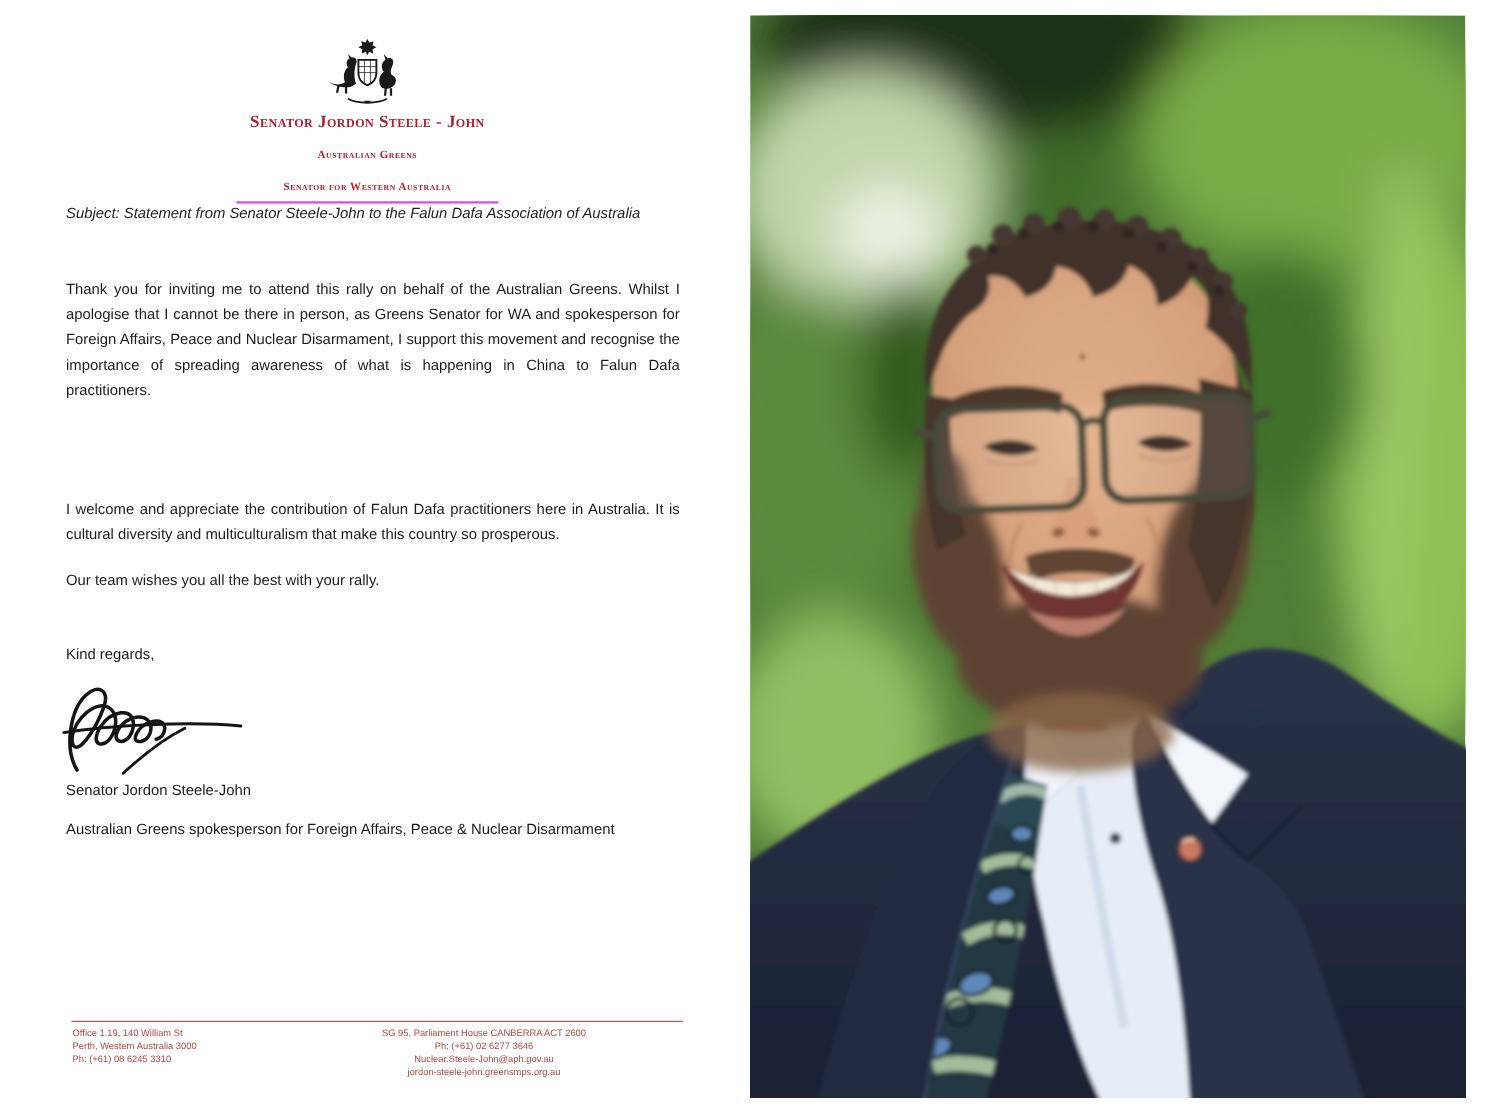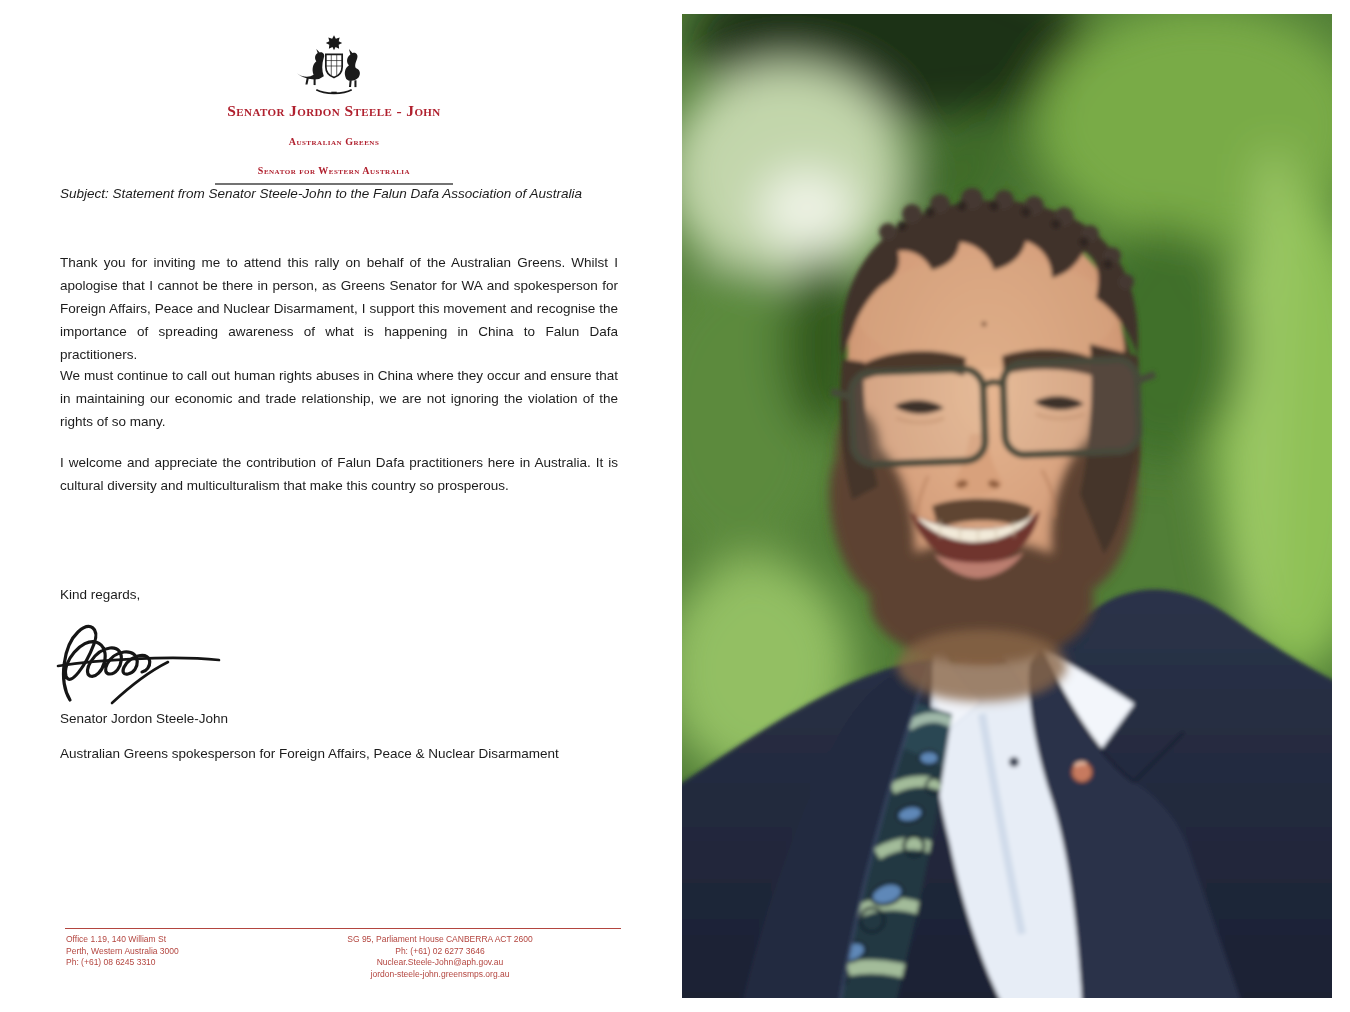--- a/index.html
+++ b/index.html
@@ -1,20 +1,20 @@
 <!DOCTYPE html>
 <html><head>
 <meta charset="utf-8">
 <style>
   html,body{margin:0;padding:0;background:#ffffff;}
   #canvas{position:relative;width:1350px;height:1012px;background:#ffffff;overflow:hidden;
           font-family:"Liberation Sans",sans-serif;color:#1c1c1c;}
   
   .letterhead{position:absolute;left:215px;top:34px;width:238px;text-align:center;
-              font-family:"Liberation Serif",serif;border-bottom:2px solid #737373;padding-bottom:6px;}
+              font-family:"Liberation Serif",serif;border-bottom:2px solid #d946ef;padding-bottom:6px;}
   .crest{display:block;margin:0 auto 3px auto;}
   .lh-name{font-size:15.5px;font-weight:bold;font-variant:small-caps;letter-spacing:.4px;line-height:19px;color:#b0202e;}
   .lh-sub{font-size:10px;font-weight:bold;font-variant:small-caps;letter-spacing:.5px;line-height:12.5px;color:#b0202e;margin-top:16px;}
   
   .subject{position:absolute;left:60px;top:186px;width:560px;font-size:13.5px;font-style:italic;}
   .para{position:absolute;left:60px;width:558px;font-size:13.5px;line-height:23px;text-align:justify;}
   #p1{top:251px}#p2{top:364px}#p3{top:451px}#p4{top:516px;text-align:left;}
   .closing{position:absolute;left:60px;top:587px;font-size:13.5px;}
   .sig{position:absolute;left:56px;top:610px;}
   .sig-name{position:absolute;left:60px;top:711px;font-size:13.5px;}
@@ -47,22 +47,22 @@
       <path d="M34 82 C46 89 74 89 86 82" stroke="#1a1a1a" stroke-width="2.5" fill="none"></path>
       <path d="M56 86 h8" stroke="#1a1a1a" stroke-width="2.5"></path>
     </svg>
     <div class="lh-name">Senator Jordon Steele - John</div>
     <div class="lh-sub">Australian Greens</div>
     <div class="lh-sub">Senator for Western Australia</div>
   </div>
 
   <div class="subject">Subject: Statement from Senator Steele-John to the Falun Dafa Association of Australia</div>
   <div class="para" id="p1">Thank you for inviting me to attend this rally on behalf of the Australian Greens. Whilst I apologise that I cannot be there in person, as Greens Senator for WA and spokesperson for Foreign Affairs, Peace and Nuclear Disarmament, I support this movement and recognise the importance of spreading awareness of what is happening in China to Falun Dafa practitioners.</div>
-  <div class="para" id="p2">We must continue to call out human rights abuses in China where they occur and ensure that in maintaining our economic and trade relationship, we are not ignoring the violation of the rights of so many.</div>
   <div class="para" id="p3">I welcome and appreciate the contribution of Falun Dafa practitioners here in Australia. It is cultural diversity and multiculturalism that make this country so prosperous.</div>
+  <div class="para" id="p4">Our team wishes you all the best with your rally.</div>
   <div class="closing">Kind regards,</div>
 
   <svg class="sig" width="175" height="96" viewBox="0 0 175 96">
     <path d="M14 90 C 2 70 8 35 22 22 C 34 11 44 18 38 34 C 30 55 14 78 10 66 C 6 52 26 28 40 32 C 58 38 46 70 34 66 C 26 62 38 40 54 38 C 72 36 66 64 54 64 C 44 64 52 44 68 42 C 86 40 84 62 72 64 C 62 66 68 50 82 46 C 98 42 96 60 86 62" stroke="#151515" stroke-width="3.2" fill="none" stroke-linecap="round"></path>
     <path d="M2 56 C 40 50 115 45 163 50" stroke="#151515" stroke-width="2.6" fill="none" stroke-linecap="round"></path>
     <path d="M56 93 C 70 80 92 62 112 52" stroke="#151515" stroke-width="2.6" fill="none" stroke-linecap="round"></path>
   </svg>
 
   <div class="sig-name">Senator Jordon Steele-John</div>
   <div class="sig-title">Australian Greens spokesperson for Foreign Affairs, Peace &amp; Nuclear Disarmament</div>

